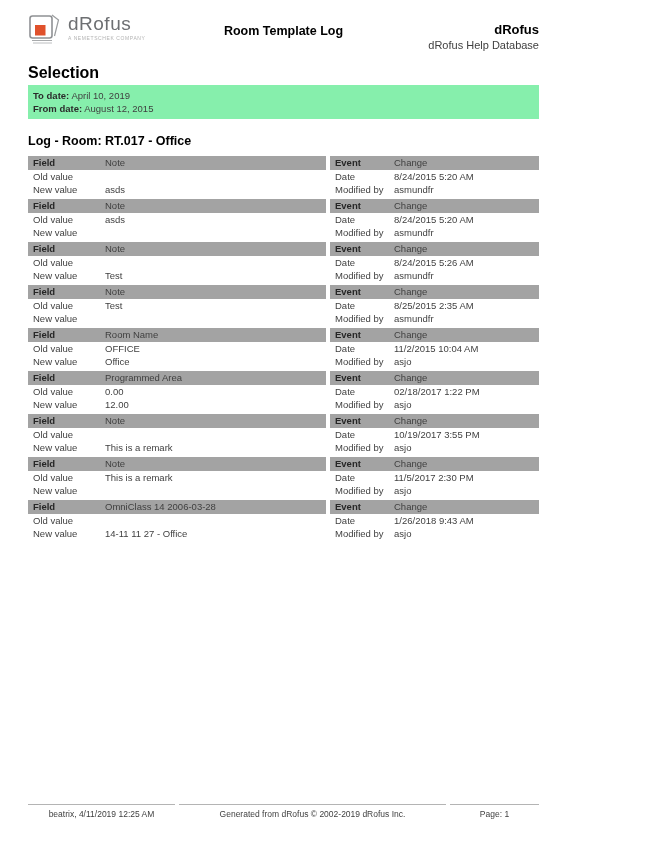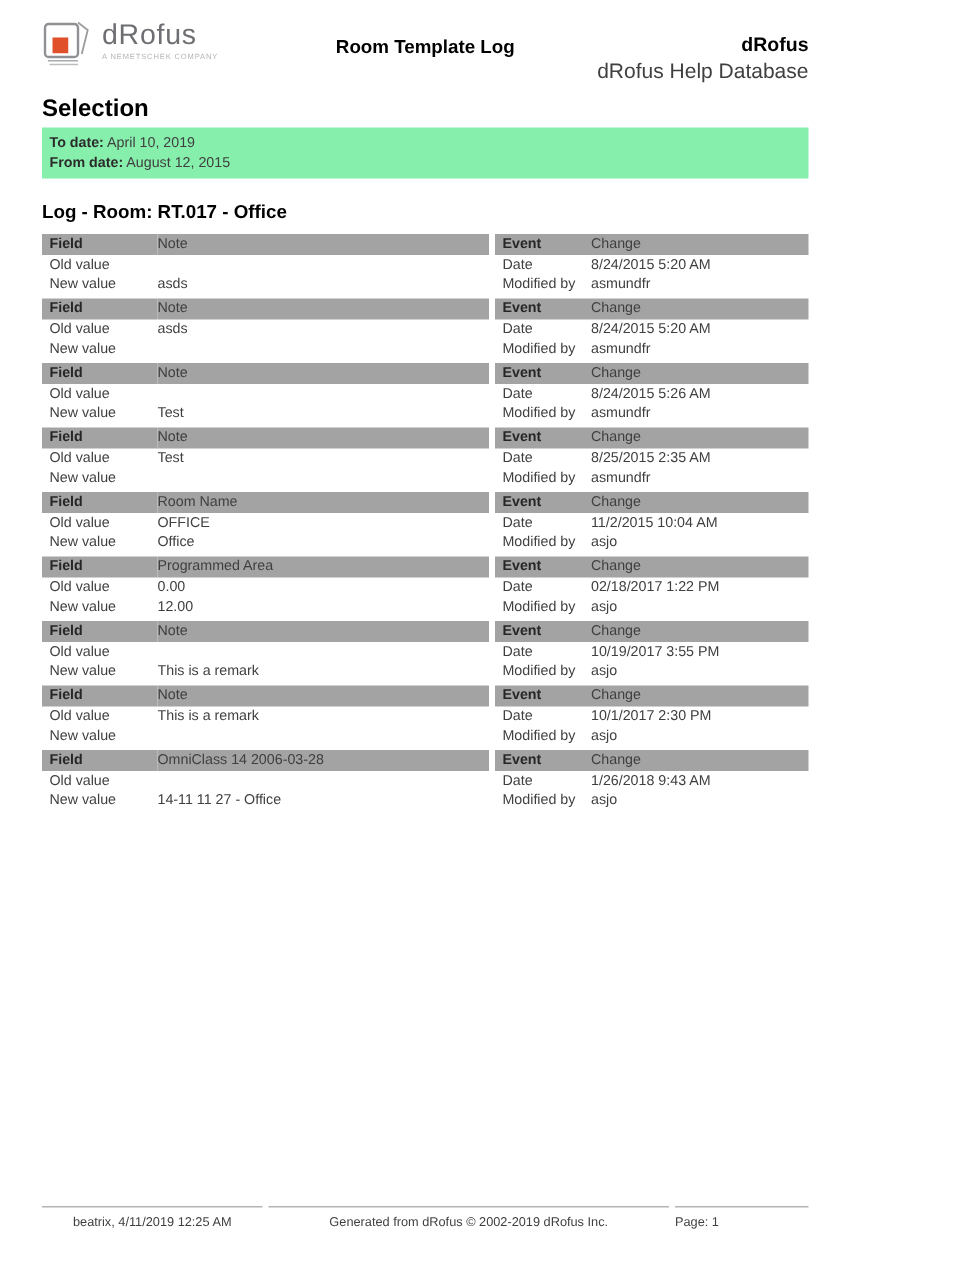--- a/index.html
+++ b/index.html
@@ -17,21 +17,21 @@
   .logo-block { display: flex; align-items: flex-start; gap: 6px; }
   .logo-text-col { padding-top: 2px; }
   .logo-wordmark { font-size: 19px; color: #6d6f72; letter-spacing: 0.5px; line-height: 20px; }
   .logo-tagline { font-size: 5px; color: #b3b3b3; letter-spacing: 0.6px; margin-top: 1px; }
   .header-title {
     position: absolute; left: 0; right: 0; top: 24px;
     text-align: center; font-weight: bold; font-size: 12.5px; color: #000;
   }
   .header-right { margin-left: auto; text-align: right; padding-top: 10px; }
   .header-right .project { font-weight: bold; font-size: 13px; color: #000; line-height: 15px; }
-  .header-right .database { font-size: 14px; color: #3f3f3f; margin-top: 2px; }
+  .header-right .database { font-size: 11px; color: #3f3f3f; margin-top: 2px; }
   
   .content { padding: 0 28px; }
   .section-heading { font-weight: bold; font-size: 16px; color: #000; margin-top: 8px; line-height: 13px; }
   .selection-box {
     margin-top: 6px; background: #86efac;
     padding: 4px 5px; font-size: 9.5px;
   }
   .selection-box .sel-row { line-height: 13px; }
   .selection-box .lbl { font-weight: bold; color: #2b2b2b; }
   .log-heading { font-weight: bold; font-size: 12.5px; color: #000; margin-top: 16px; line-height: 13px; }
@@ -45,21 +45,21 @@
   .cell-label { padding-left: 5px; }
   .row.head .cell-label { font-weight: bold; color: #262626; }
   
   .footer {
     position: absolute; left: 28px; right: 28px; top: 804px;
     display: flex; gap: 4px; font-size: 8.5px; color: #3f3f3f;
   }
   .footer > div { border-top: 1px solid #b4b4b4; padding-top: 4px; }
   .footer .f-left { width: 147px; text-align: center; }
   .footer .f-center { width: 267px; text-align: center; }
-  .footer .f-right { flex: 1; text-align: left; }
+  .footer .f-right { flex: 1; text-align: center; }
 </style>
 </head>
 <body>
 
 <div class="page">
 
   <div class="header">
     <div class="logo-block">
       <span>
         <svg width="34" height="32" viewBox="0 0 34 32">
@@ -273,21 +273,21 @@
           <div class="bg">Note</div>
           <div></div>
           <div class="cell-label bg">Event</div>
           <div class="bg">Change</div>
         </div>
         <div class="row">
           <div class="cell-label">Old value</div>
           <div>This is a remark</div>
           <div></div>
           <div class="cell-label">Date</div>
-          <div>10/1/2017 2:30 PM</div>
+          <div>11/5/2017 2:30 PM</div>
         </div>
         <div class="row">
           <div class="cell-label">New value</div>
           <div></div>
           <div></div>
           <div class="cell-label">Modified by</div>
           <div>asjo</div>
         </div>
       </div>
 

